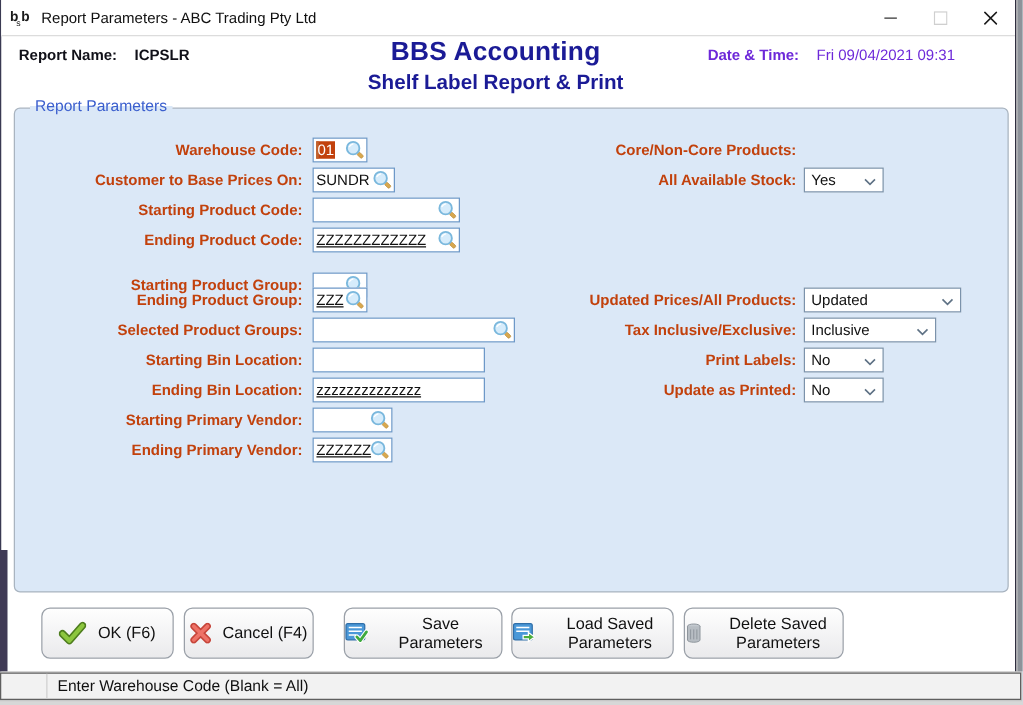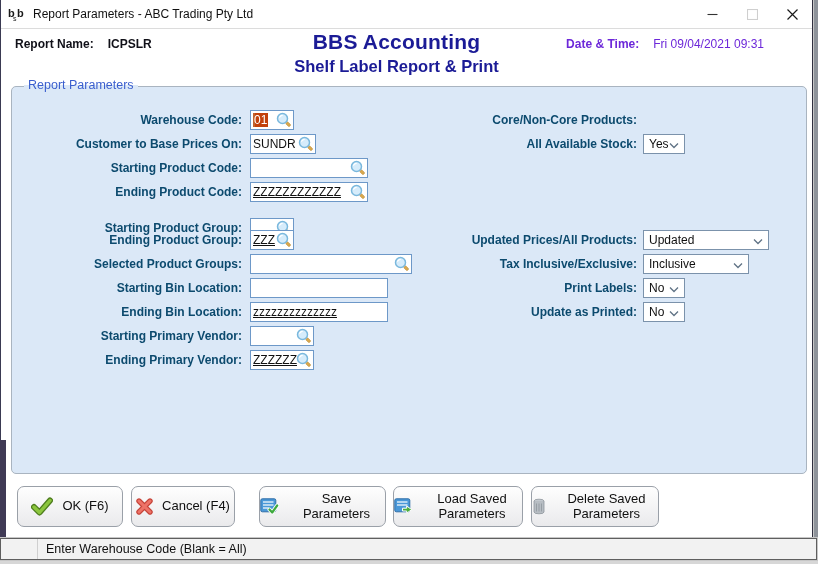--- a/index.html
+++ b/index.html
@@ -44,21 +44,21 @@
     position:absolute;left:10px;top:86px;width:796px;height:388px;
     background:#dbe8f7;border:1px solid #a9b4c0;border-radius:5px;box-sizing:border-box;
   }
   .group-legend{
     position:absolute;left:12px;top:-9px;padding:0 4px;font-size:12.5px;color:#3b5fce;
     background:linear-gradient(#ffffff 50%, #dbe8f7 50%);
   }
 
   
   .row{position:absolute;height:22px;display:flex;align-items:center;}
-  .row .lab{font-size:12px;font-weight:bold;color:#0c4a6e;text-align:right;flex:0 0 auto;}
+  .row .lab{font-size:12px;font-weight:bold;color:#c2410c;text-align:right;flex:0 0 auto;}
   .lrow{left:12px;width:440px;}
   .lrow .lab{width:218px;margin-right:8px;}
   .rrow{left:428px;width:372px;}
   .rrow .lab{width:197px;margin-right:6px;}
 
   .tinput{
     position:relative;height:20px;background:#fff;border:1px solid #6d98c8;
     box-sizing:border-box;display:flex;align-items:center;padding:0 2px;flex:0 0 auto;
   }
   .tinput .val{font-size:12px;color:#101010;white-space:nowrap;overflow:hidden;}
@@ -69,27 +69,27 @@
   .fselect{
     position:relative;height:20px;background:#fff;border:1px solid #7b92ab;
     box-sizing:border-box;display:flex;align-items:center;padding:0 18px 0 5px;flex:0 0 auto;
   }
   .fselect .val{font-size:12px;color:#101010;white-space:nowrap;}
   .chev{position:absolute;right:5px;top:7px;width:10px;height:7px;}
 
   
   .w44{width:44px;}.w66{width:66px;}.w118{width:118px;}.w162{width:162px;}
   .w138{width:138px;}.w64{width:64px;}
-  .sw166{width:166px;}.sw126{width:126px;}.sw106{width:106px;}.sw52{width:42px;}
+  .sw166{width:166px;}.sw126{width:126px;}.sw106{width:106px;}.sw52{width:64px;}
 
   
   .btn{
     position:absolute;top:486px;height:41px;border:1px solid #9aa0a8;border-radius:7px;
     background:linear-gradient(#fefefe,#eaeaec);display:flex;align-items:center;justify-content:center;
-    box-sizing:border-box;cursor:default;font-size:13px;color:#101010;
+    box-sizing:border-box;cursor:default;font-size:13px;color:#101010;margin-left:16px;
   }
   .btn .bicon{margin-right:9px;flex:0 0 auto;display:flex;}
   .btn .blabel{text-align:center;line-height:1.15;}
   .btn-ok{left:16px;width:106px;}
   .btn-cancel{left:130px;width:104px;}
   .btn-save{left:258px;width:127px;}
   .btn-load{left:392px;width:130px;}
   .btn-del{left:530px;width:128px;}
 
   

